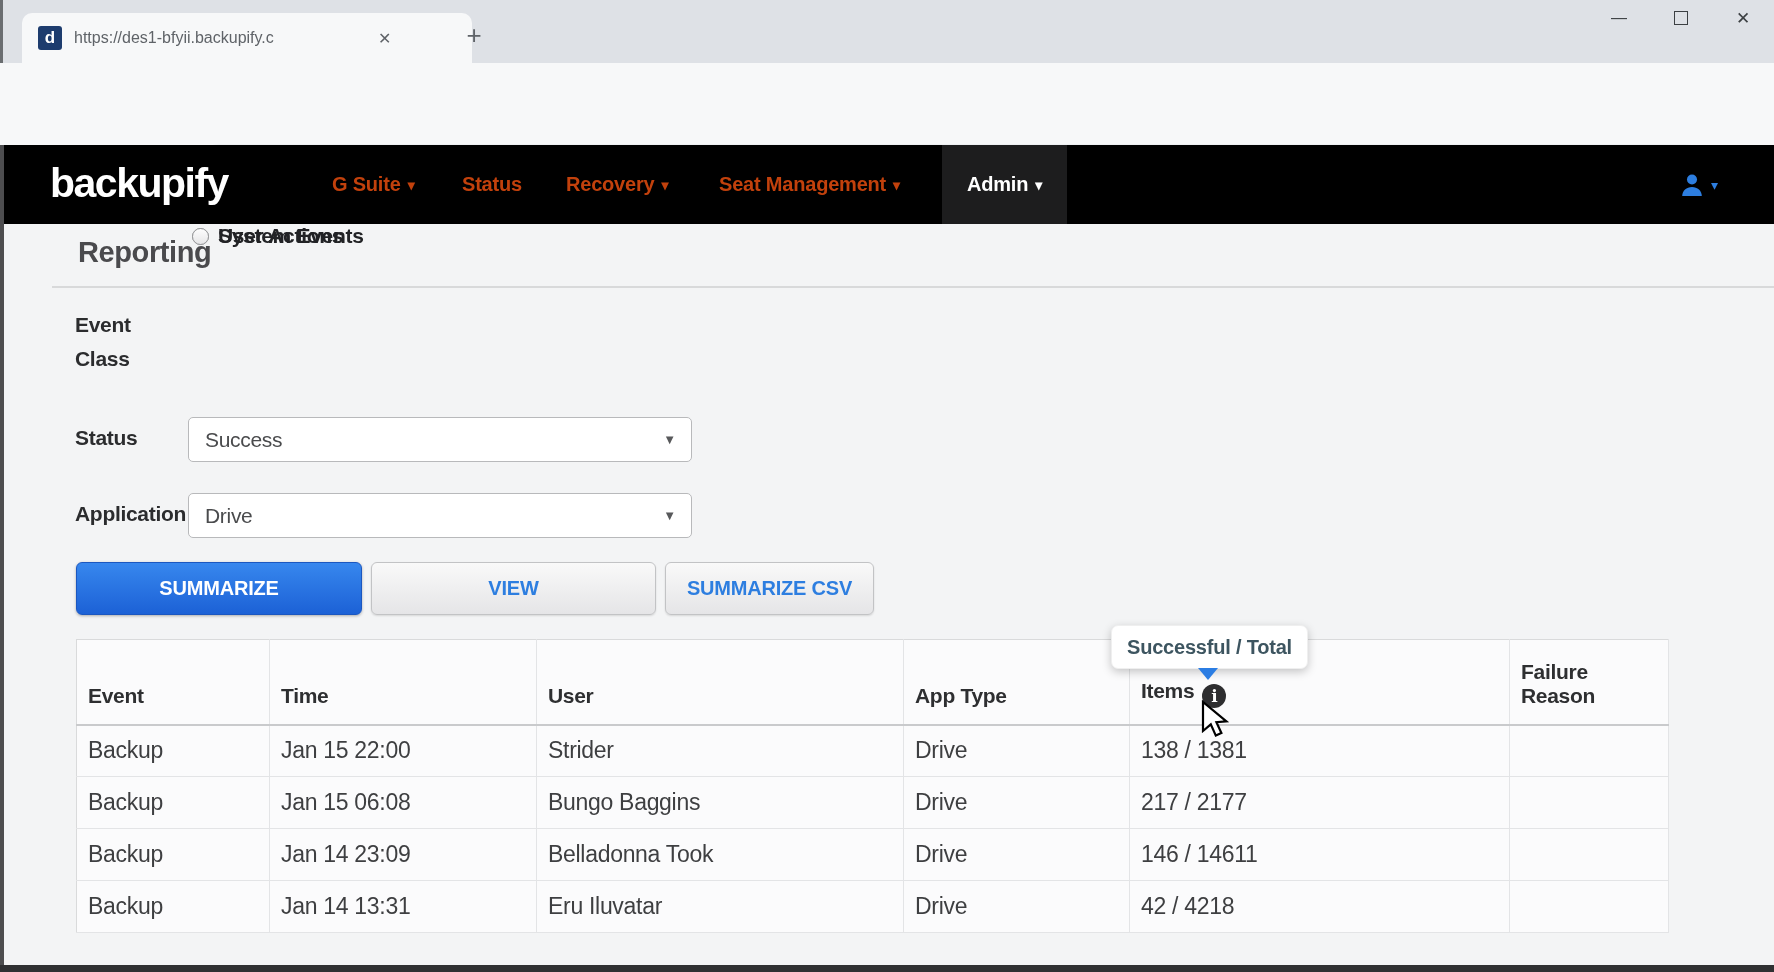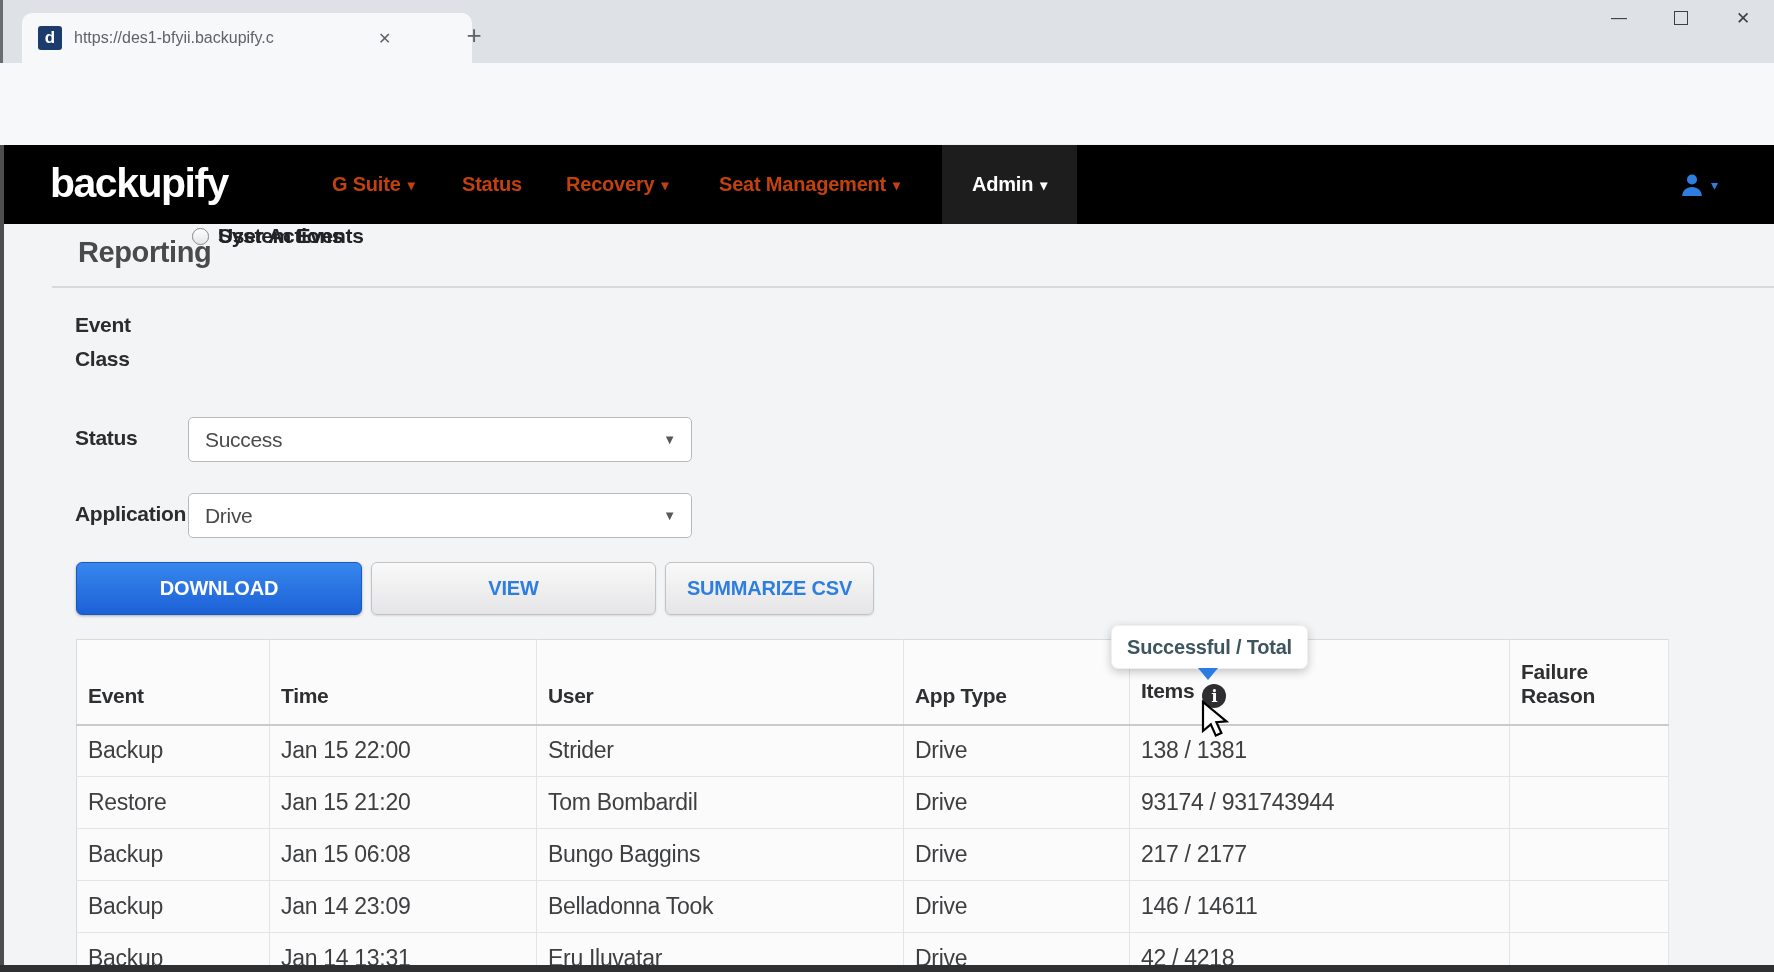--- a/index.html
+++ b/index.html
@@ -46,21 +46,21 @@
            font-size:41px; font-weight:bold; letter-spacing:-1.5px; }
   .nav-links { position:absolute; left:0; top:0; width:100%; height:79px; }
   .nav-item { position:absolute; top:0; height:79px; display:flex; align-items:center;
               font-size:20px; font-weight:bold; color:#c2410c; letter-spacing:-0.2px; }
   .nav-item .caret { margin-left:7px; font-size:14px; }
   .nav-item:nth-of-type(1){ left:332px; }
   .nav-item:nth-of-type(2){ left:462px; }
   .nav-item:nth-of-type(3){ left:566px; }
   .nav-item:nth-of-type(4){ left:719px; }
   .nav-item:nth-of-type(5){ left:942px; }
-  .nav-item.active { background:#1d1d1e; color:#fff; width:135px; justify-content:center; }
+  .nav-item.active { background:#1d1d1e; color:#fff; width:125px; justify-content:center; }
   .user-menu { position:absolute; left:1678px; top:0; height:79px; display:flex; align-items:center; }
   .user-menu .caret { color:#2d7ee0; font-size:14px; margin-left:5px; }
 
   
   .content { position:absolute; left:0; top:224px; width:1774px; height:956px; background:#f3f4f5; }
   .page-title { position:absolute; left:78px; top:12px; font-size:29px; font-weight:bold;
                 color:#4a4a4d; letter-spacing:-0.4px; }
   .rule { position:absolute; left:52px; top:62px; width:1722px; height:2px; background:#d8d9da; }
 
   .form-label { position:absolute; left:75px; font-size:21px; font-weight:bold; color:#2b2c2e;
@@ -236,21 +236,21 @@
       <span class="sel-caret">▼</span>
     </div>
 
     <div class="form-label lbl-app">Application</div>
     <div class="select sel-app">
       <span class="value">Drive</span>
       <span class="sel-caret">▼</span>
     </div>
 
     <div class="actions">
-      <button class="action-btn btn-primary"><span>DOWNLOAD</span></button>
+      <button class="action-btn btn-primary"><span>SUMMARIZE</span></button>
         <button class="action-btn btn-secondary"><span>VIEW</span></button>
         <button class="action-btn btn-secondary"><span>SUMMARIZE CSV</span></button>
     </div>
 
     <table class="report">
       <colgroup>
         <col class="c1">
           <col class="c2">
           <col class="c3">
           <col class="c4">
@@ -279,28 +279,20 @@
             </th>
         </tr>
       </thead>
       <tbody>
         <tr>
             <td>Backup</td>
             <td>Jan 15 22:00</td>
             <td>Strider</td>
             <td>Drive</td>
             <td>138 / 1381</td>
-            <td></td>
-          </tr>
-          <tr>
-            <td>Restore</td>
-            <td>Jan 15 21:20</td>
-            <td>Tom Bombardil</td>
-            <td>Drive</td>
-            <td>93174 / 931743944</td>
             <td></td>
           </tr>
           <tr>
             <td>Backup</td>
             <td>Jan 15 06:08</td>
             <td>Bungo Baggins</td>
             <td>Drive</td>
             <td>217 / 2177</td>
             <td></td>
           </tr>

